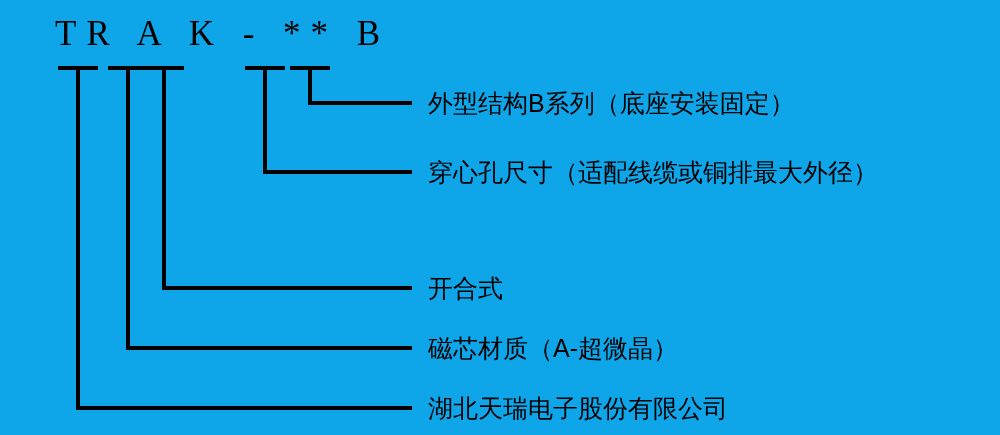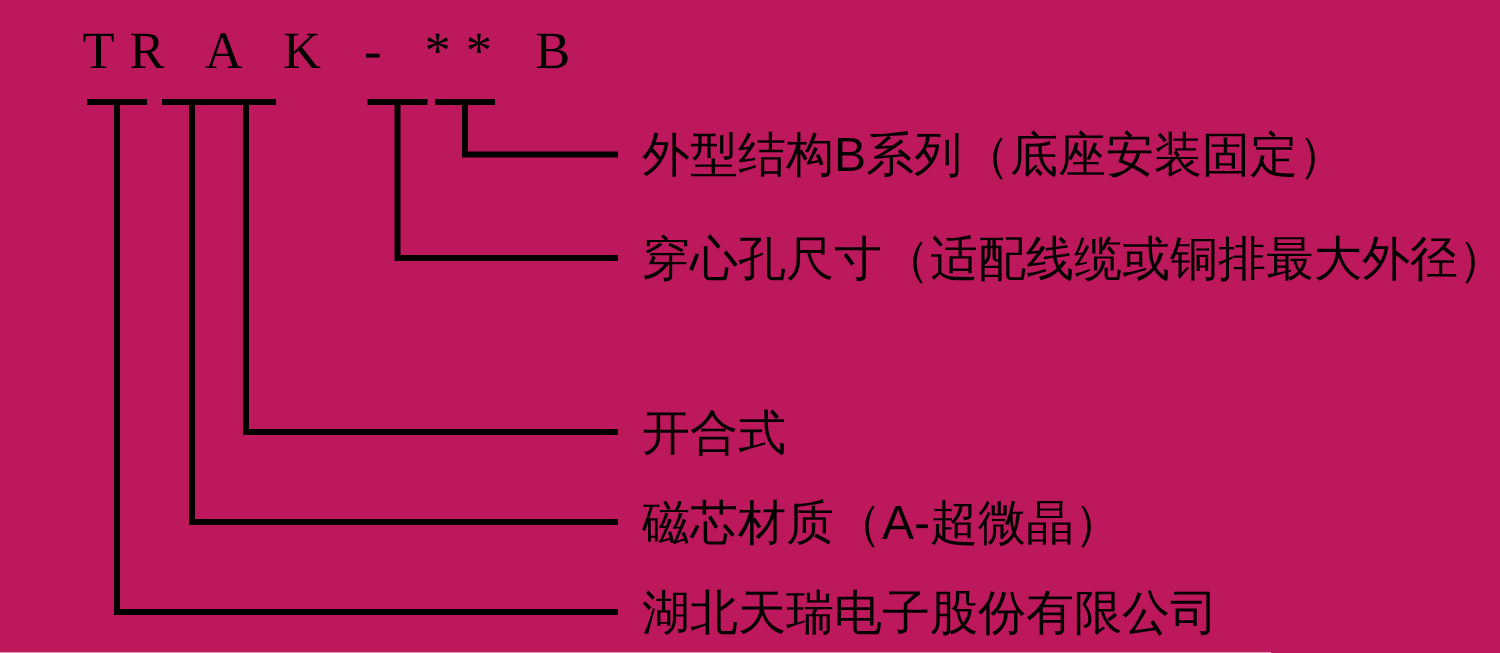--- a/index.html
+++ b/index.html
@@ -7,21 +7,21 @@
     padding: 0;
     background: #ffffff;
   }
   body {
     font-family: "Liberation Sans", sans-serif;
   }
   #diagram-root {
     position: relative;
     width: 1000px;
     height: 435px;
-    background: #be185d;
+    background: #0ea5e9;
     overflow: hidden;
   }
   #leader-lines {
     position: absolute;
     left: 0;
     top: 0;
     width: 1000px;
     height: 435px;
   }
   #model-code {
@@ -32,21 +32,21 @@
     font-size: 35px;
     line-height: 40px;
     letter-spacing: 10px;
     color: #000000;
     white-space: pre;
   }
   .label {
     position: absolute;
     left: 428px;
     font-family: "Liberation Sans", "DejaVu Sans", sans-serif;
-    font-size: 32px;
+    font-size: 25px;
     line-height: 30px;
     color: #000000;
     white-space: nowrap;
     transform: translateY(-50%);
   }
 </style>
 </head>
 <body>
 
 <div id="diagram-root">

